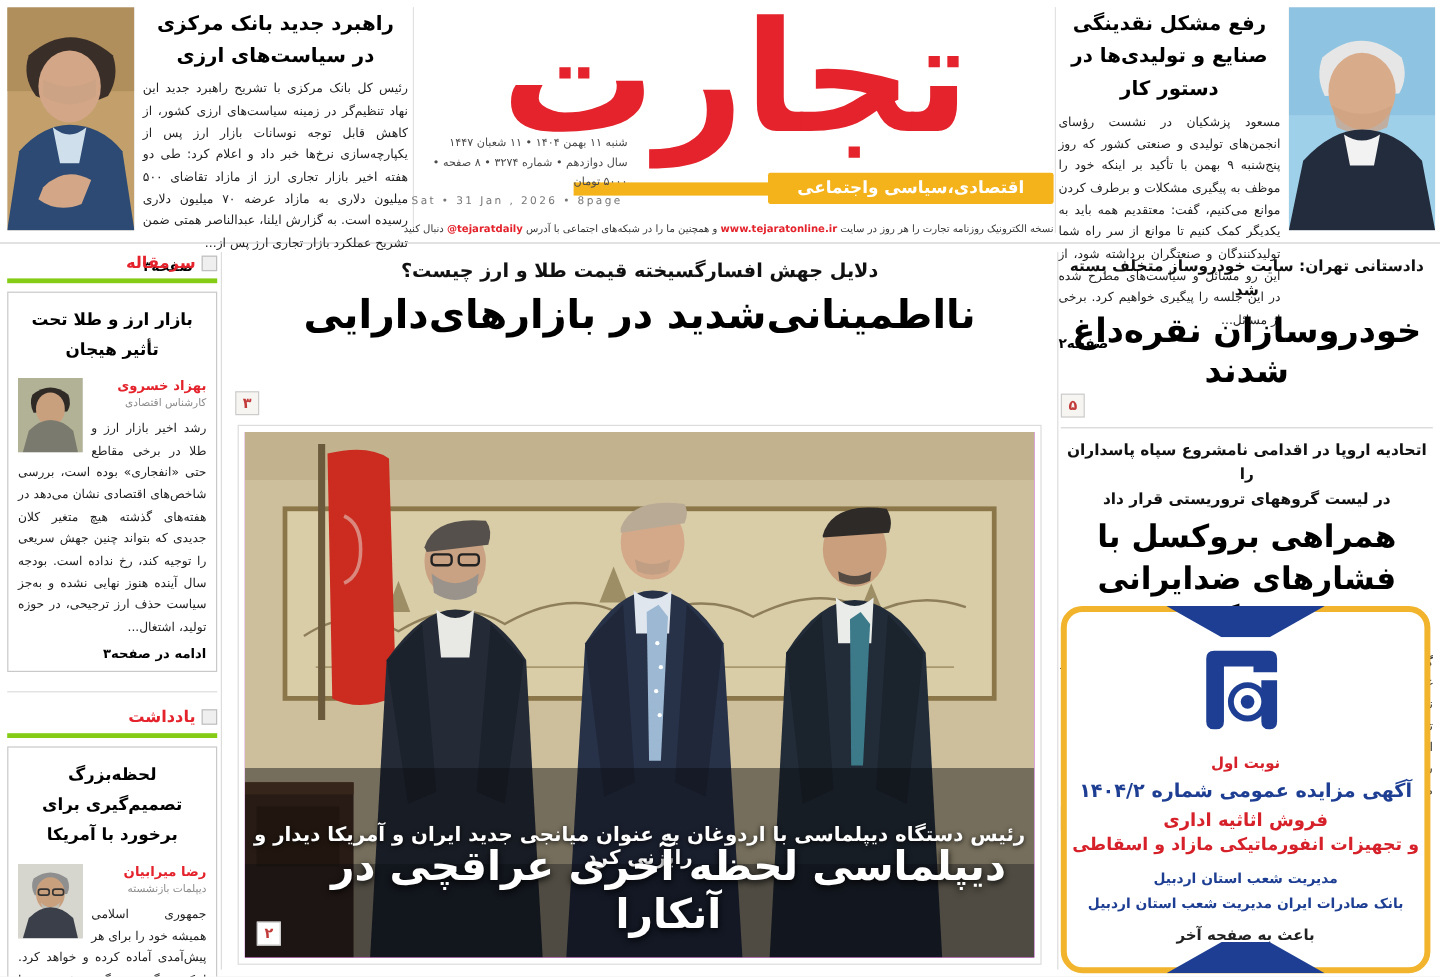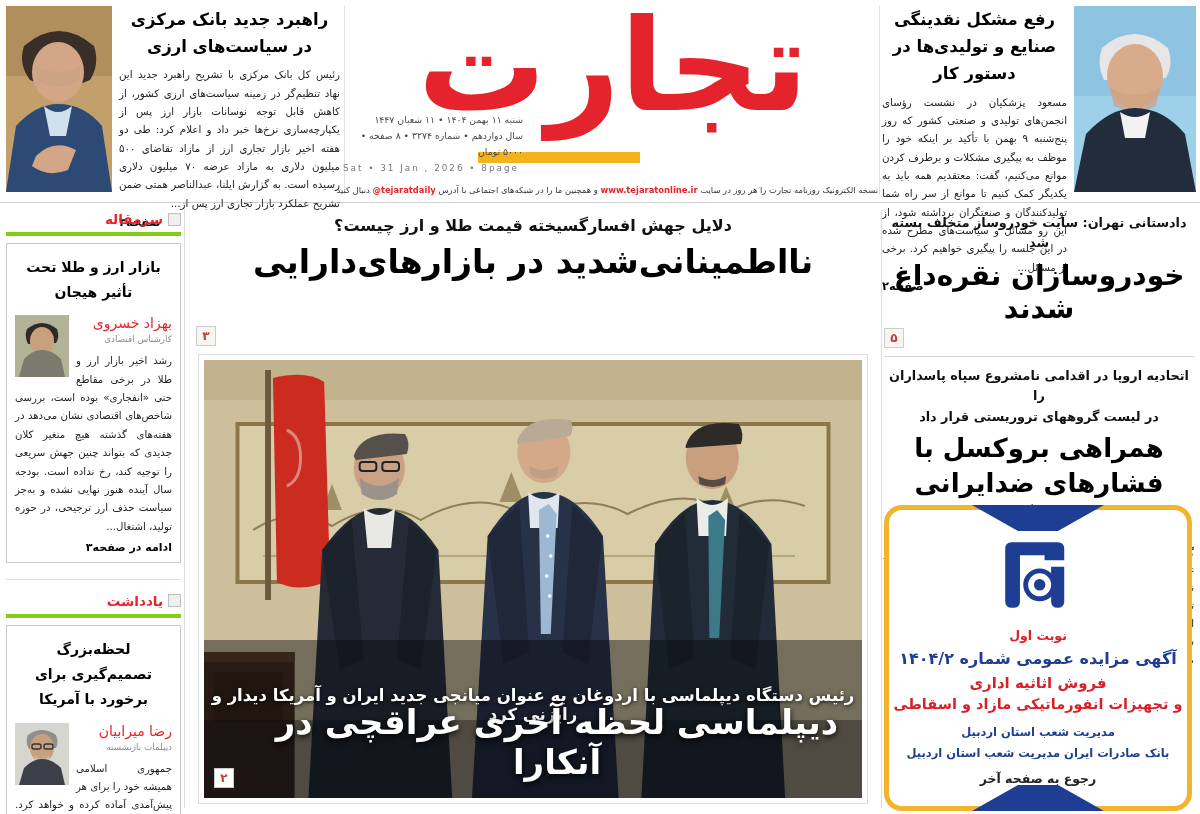--- a/index.html
+++ b/index.html
@@ -52,21 +52,21 @@
 
   
   .sidebar{position:absolute;left:6px;top:2px;width:175px;height:602px;}
   .sec-header{display:flex;align-items:center;gap:5px;padding:3px 0 5px;border-bottom:4px solid #84cc16;}
   .sec-sq{width:13px;height:13px;border:1px solid #bfbfbf;background:#efefef;flex:0 0 13px;}
   .sec-title{color:var(--red);font-size:13.5px;font-weight:bold;}
   .side-box{border:1px solid #c9c9c9;margin-top:7px;padding:9px 8px 8px;position:relative;background:#fff;}
   .side-title{font-size:14px;font-weight:bold;text-align:center;line-height:1.8;margin:2px 0 10px;color:#000;}
   .author-photo{float:left;width:54px;height:62px;margin-right:7px;margin-bottom:4px;background:#ccc;overflow:hidden;}
   .author-photo svg{display:block;width:100%;height:100%;}
-  .author-name{color:var(--red);font-size:14px;font-weight:normal;margin-bottom:3px;}
+  .author-name{color:var(--red);font-size:11px;font-weight:bold;margin-bottom:3px;}
   .author-role{color:#8a8a8a;font-size:8.8px;margin-bottom:8px;}
   .side-body{font-size:10.2px;line-height:1.8;text-align:justify;color:#222;}
   .side-cont{font-size:11px;font-weight:bold;margin-top:5px;color:#000;}
   .note-sec{margin-top:16px;padding-top:10px;border-top:1px solid #ddd;}
 
   
   .center{position:absolute;right:320px;top:0;width:694px;height:606px;}
   .lead-kicker{text-align:center;font-size:16px;font-weight:bold;color:#111;margin-top:10px;}
   .lead-headline{text-align:center;font-size:33px;font-weight:bold;color:#000;margin-top:8px;line-height:1.15;}
   .badge{width:20px;height:20px;border:1px solid #ccc;background:#f7f5f2;color:var(--dark-red);
@@ -130,20 +130,21 @@
           <path d="M0 186 L10 120 q20 -22 42 -22 q26 0 44 22 l10 66z" fill="#2c4a74"></path>
           <path d="M38 100 q14 12 28 0 l-6 30 l-16 0z" fill="#cfe0ec"></path>
           <path d="M30 150 q18 -18 40 -6 l-8 20 q-20 8 -36 -4z" fill="#d2a687"></path>
         </svg>
       </div>
     </article>
 
     <div class="masthead">
       <div class="logo-word">تجارت</div>
       <div class="tag-thin"></div>
+      <div class="tag-strip">اقتصادی،سیاسی واجتماعی</div>
       <div class="datelines">
         <div>شنبه ۱۱ بهمن ۱۴۰۴ • ۱۱ شعبان ۱۴۴۷</div>
         <div>سال دوازدهم • شماره ۳۲۷۴ • ۸ صفحه • ۵۰۰۰ تومان</div>
         <div class="date-en">Sat • 31 Jan , 2026 • 8page</div>
       </div>
       <div class="webline">
         <span>نسخه الکترونیک روزنامه تجارت را هر روز در سایت</span>
         <span class="hot">www.tejaratonline.ir</span>
         <span>و همچنین ما را در شبکه‌های اجتماعی با آدرس</span>
         <span class="hot">tejaratdaily@</span>
@@ -331,17 +332,17 @@
           <circle cx="52" cy="62" r="7" fill="#1d3e92"></circle>
         </svg>
         <div class="ad-notice">نوبت اول</div>
         <div class="ad-l1">آگهی مزایده عمومی شماره ۱۴۰۴/۲</div>
         <div class="ad-l2">فروش اثاثیه اداری</div>
         <div class="ad-l3">و تجهیزات انفورماتیکی مازاد و اسقاطی</div>
         <div class="ad-org">
           <div>مدیریت شعب استان اردبیل</div>
           <div>بانک صادرات ایران مدیریت شعب استان اردبیل</div>
         </div>
-        <div class="ad-foot">رجوع به صفحه آخر</div>
+        <div class="ad-foot">باعث به صفحه آخر</div>
       </div>
     </aside>
   </div>
 </div>
 
 </body></html>

